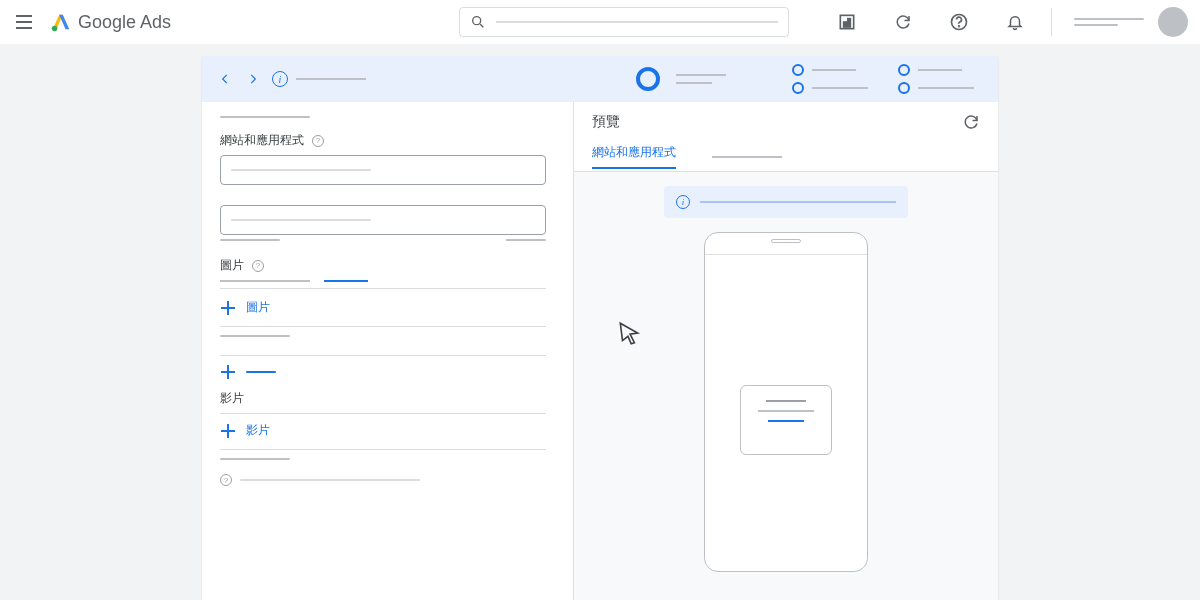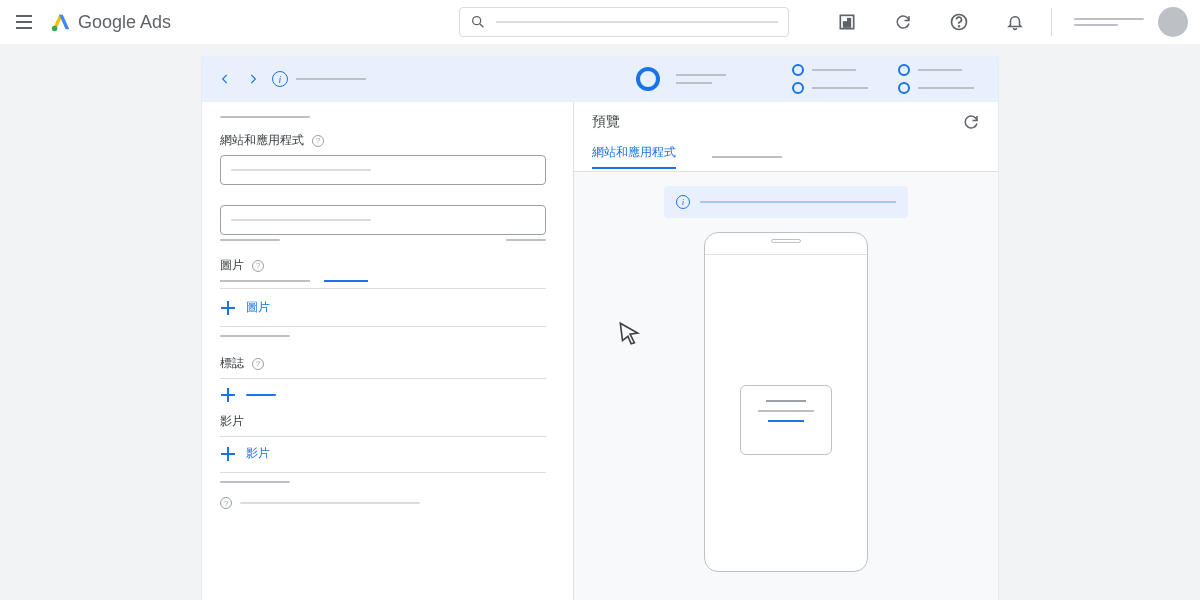--- a/index.html
+++ b/index.html
@@ -224,24 +224,20 @@
         <div class="tab"></div>
         <div class="tab active"></div>
       </div>
       <div class="addbtn">
         <div class="plus"></div>
         <span>圖片</span>
       </div>
       <div class="hr"></div>
       <div class="ph" style="height:2px; width:70px; margin-bottom:18px;"></div>
 
-      <div class="lbl-row">
-        <span class="lbl">標誌</span>
-        <div class="help-ic"></div>
-      </div>
       <div class="hr" style="margin-top:2px;"></div>
       <div class="addbtn">
         <div class="plus"></div>
         <div class="ph" style="height:2px; width:30px; background:#1a73e8;"></div>
       </div>
 
       <div class="lbl-row" style="margin-top:6px;">
         <span class="lbl">影片</span>
       </div>
       <div class="hr" style="margin-top:2px;"></div>

